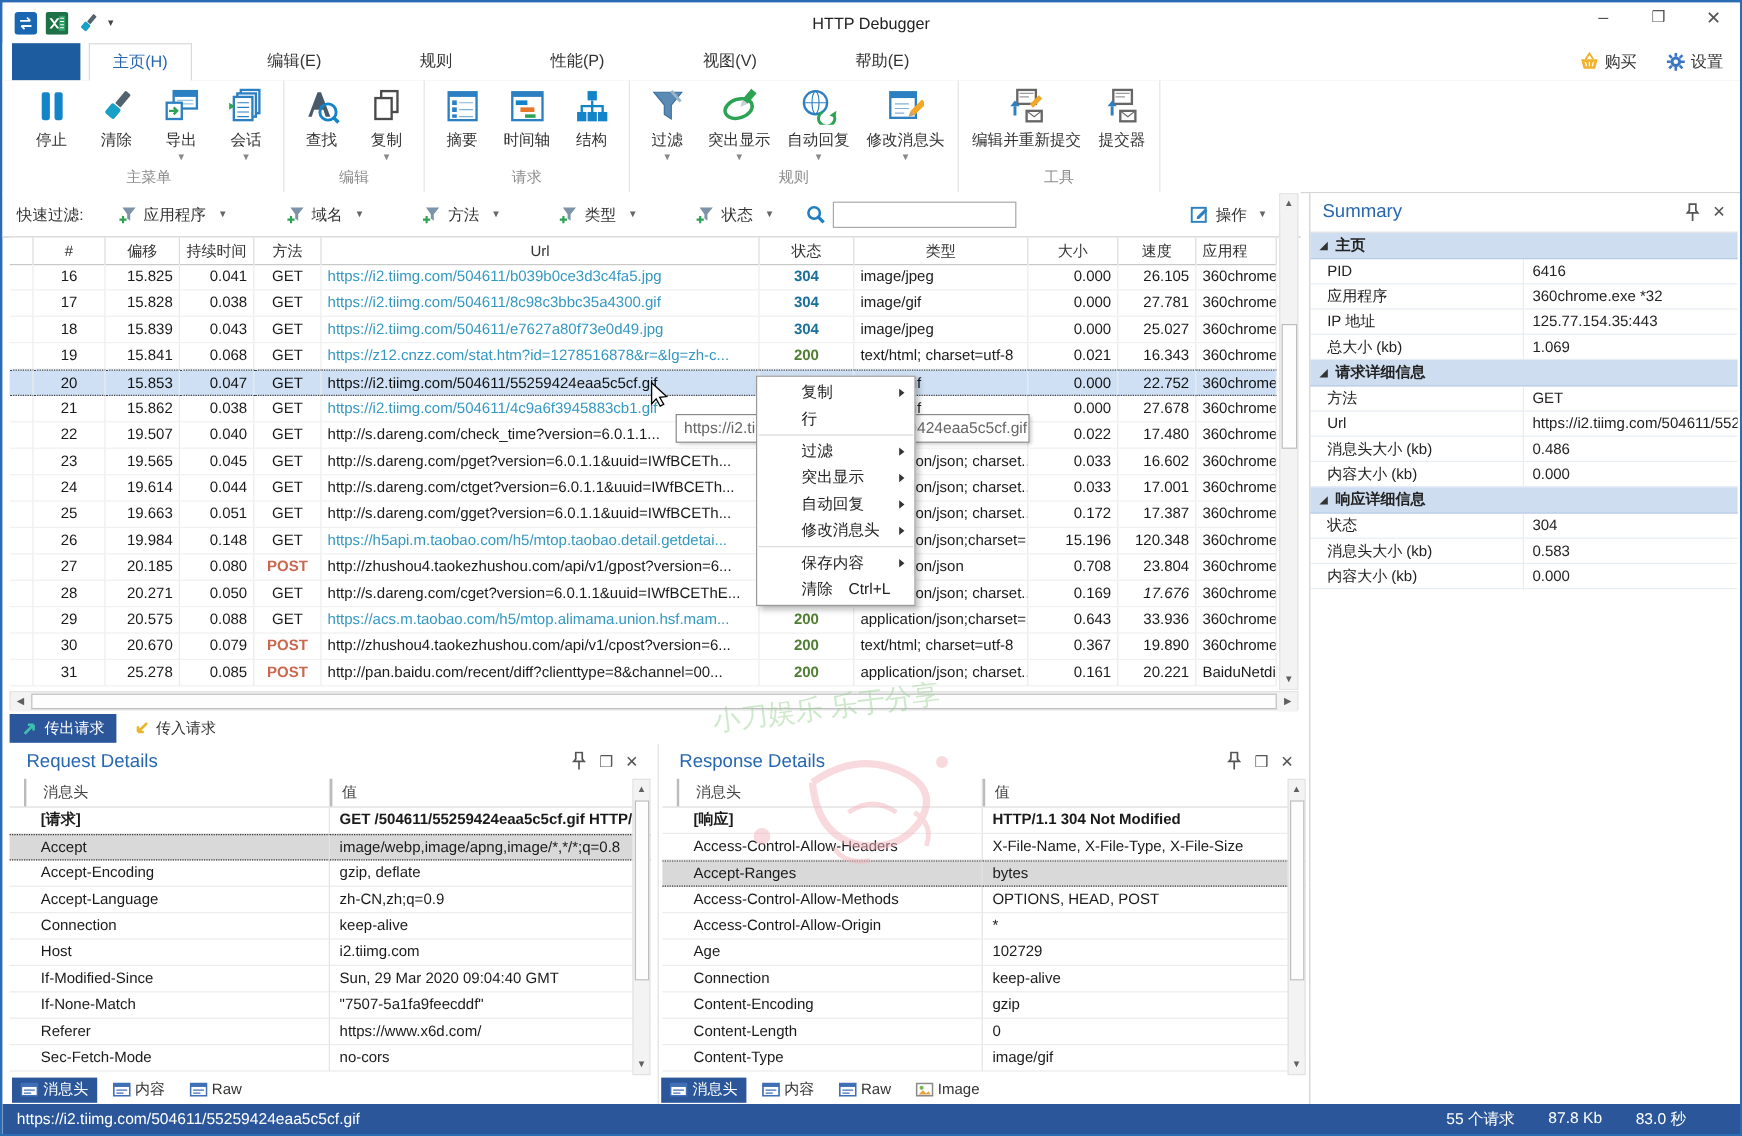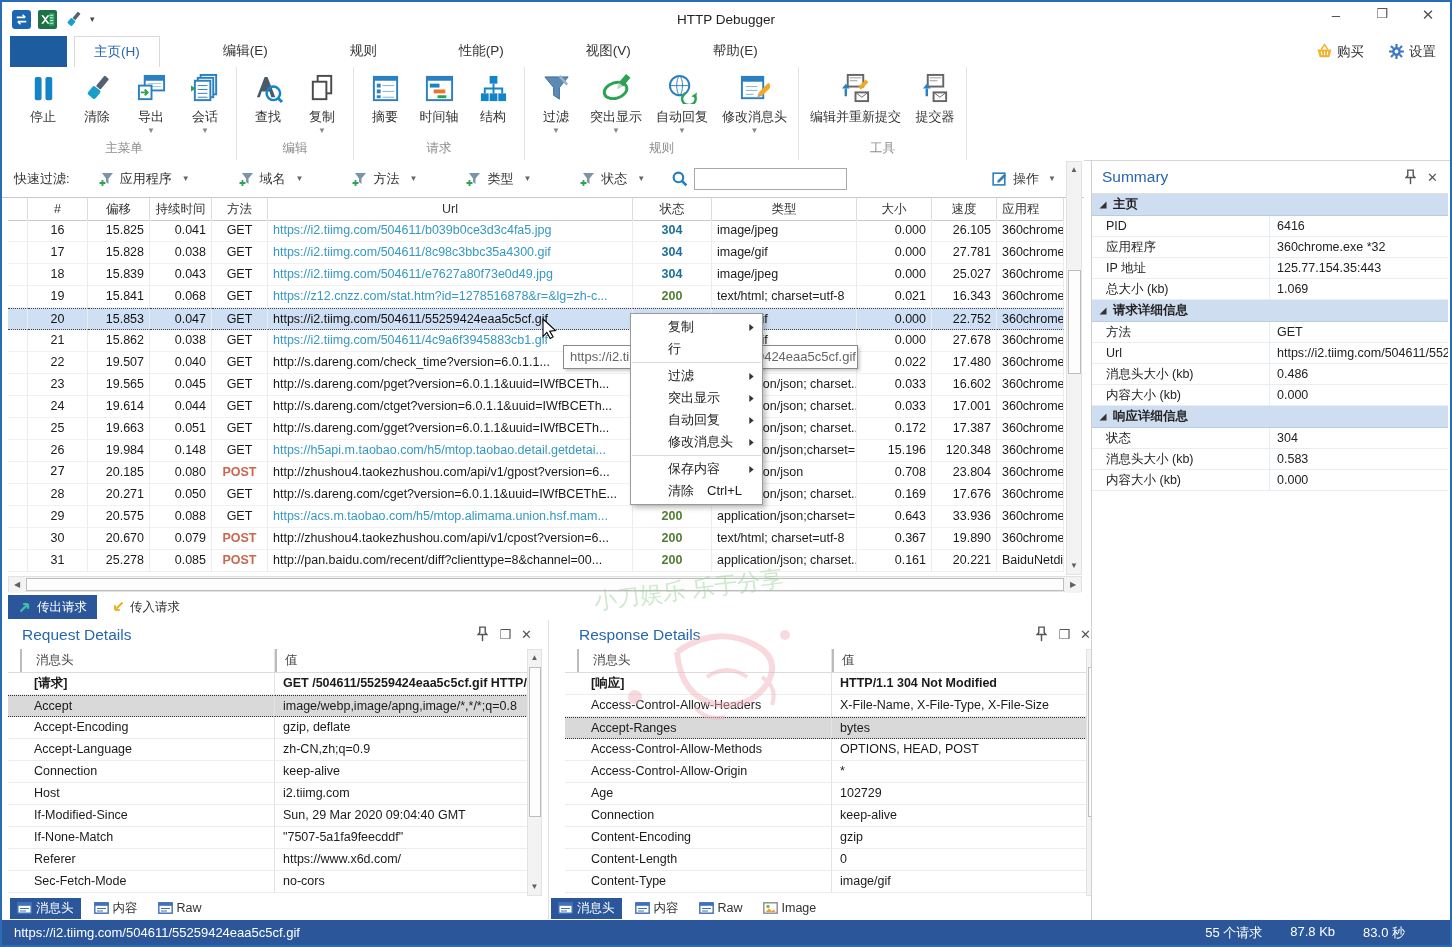--- a/index.html
+++ b/index.html
@@ -77,21 +77,21 @@
 
   
   #streamtabs{position:absolute;left:6px;top:593px;height:24px;display:flex;gap:4px;}
   .stab{display:flex;align-items:center;gap:5px;padding:0 10px;font-size:12.5px;color:#333;}
   .stab.on{background:#2b579a;color:#fff;}
   .stab .icn{width:14px;height:14px;}
 
   
   .panel{position:absolute;top:618px;height:300px;background:#fff;}
   #reqpanel{left:6px;width:534px;}
-  #resppanel{left:546px;width:536px;border-left:1px solid #e0e0e0;padding-left:16px;}
+  #resppanel{left:546px;width:536px;border-left:1px solid #e0e0e0;padding-left:3px;}
   .ptitle{height:29px;display:flex;align-items:center;padding-left:14px;color:#2767b0;font-size:15.5px;}
   .picons{margin-left:auto;margin-right:10px;display:flex;gap:10px;color:#555;font-size:13px;align-items:center;}
   .picons .icn{width:13px;height:14px;}
   .phead{display:flex;height:23px;border-bottom:1px solid #dcdcdc;font-size:12.5px;color:#444;}
   .phead .k{width:255px;box-sizing:border-box;padding-left:14px;line-height:22px;border-left:2px solid #bbb;margin-left:12px;border-right:1px solid #e3e3e3;}
   .phead .v{flex:1;padding-left:8px;line-height:22px;border-left:2px solid #bbb;}
   .prow{display:flex;height:22px;font-size:12.5px;color:#1a1a1a;}
   .prow .k{width:267px;box-sizing:border-box;padding-left:26px;line-height:21px;border-bottom:1px solid #ececec;border-right:1px solid #e3e3e3;white-space:nowrap;overflow:hidden;}
   .prow .v{flex:1;padding-left:8px;line-height:21px;border-bottom:1px solid #ececec;white-space:nowrap;overflow:hidden;text-overflow:ellipsis;}
   .prow.bold{font-weight:bold;}
@@ -646,42 +646,42 @@
           <div class="tcell al-c" style="width: 56px; flex: 0 0 56px;">GET</div>
           <div class="tcell al-l lnk" style="width: 365px; flex: 0 0 365px;">https://h5api.m.taobao.com/h5/mtop.taobao.detail.getdetai...</div>
           <div class="tcell al-c st2" style="width: 79px; flex: 0 0 79px;">200</div>
           <div class="tcell al-l" style="width: 145px; flex: 0 0 145px;">application/json;charset=...</div>
           <div class="tcell al-r" style="width: 75px; flex: 0 0 75px;">15.196</div>
           <div class="tcell al-r" style="width: 65px; flex: 0 0 65px;">120.348</div>
           <div class="tcell al-l" style="width: 67px; flex: 0 0 67px;">360chrome.exe</div>
         </div>
         <div class="trow">
           <div class="tcell al-c" style="width: 20px; flex: 0 0 20px;"></div>
-          <div class="tcell al-c" style="width: 60px; flex: 0 0 60px; font-family: Liberation Mono, monospace;">27</div>
+          <div class="tcell al-c" style="width: 60px; flex: 0 0 60px;">27</div>
           <div class="tcell al-r" style="width: 62px; flex: 0 0 62px;">20.185</div>
           <div class="tcell al-r" style="width: 62px; flex: 0 0 62px;">0.080</div>
           <div class="tcell al-c post" style="width: 56px; flex: 0 0 56px;">POST</div>
           <div class="tcell al-l" style="width: 365px; flex: 0 0 365px;">http://zhushou4.taokezhushou.com/api/v1/gpost?version=6...</div>
           <div class="tcell al-c st2" style="width: 79px; flex: 0 0 79px;">200</div>
           <div class="tcell al-l" style="width: 145px; flex: 0 0 145px;">application/json</div>
           <div class="tcell al-r" style="width: 75px; flex: 0 0 75px;">0.708</div>
           <div class="tcell al-r" style="width: 65px; flex: 0 0 65px;">23.804</div>
           <div class="tcell al-l" style="width: 67px; flex: 0 0 67px;">360chrome.exe</div>
         </div>
         <div class="trow">
           <div class="tcell al-c" style="width: 20px; flex: 0 0 20px;"></div>
           <div class="tcell al-c" style="width: 60px; flex: 0 0 60px;">28</div>
           <div class="tcell al-r" style="width: 62px; flex: 0 0 62px;">20.271</div>
           <div class="tcell al-r" style="width: 62px; flex: 0 0 62px;">0.050</div>
           <div class="tcell al-c" style="width: 56px; flex: 0 0 56px;">GET</div>
           <div class="tcell al-l" style="width: 365px; flex: 0 0 365px;">http://s.dareng.com/cget?version=6.0.1.1&amp;uuid=IWfBCEThE...</div>
           <div class="tcell al-c st2" style="width: 79px; flex: 0 0 79px;">200</div>
           <div class="tcell al-l" style="width: 145px; flex: 0 0 145px;">application/json; charset...</div>
           <div class="tcell al-r" style="width: 75px; flex: 0 0 75px;">0.169</div>
-          <div class="tcell al-r" style="width: 65px; flex: 0 0 65px;">17.676</div>
+          <div class="tcell al-r" style="width: 65px; flex: 0 0 65px; font-style: italic;">17.676</div>
           <div class="tcell al-l" style="width: 67px; flex: 0 0 67px;">360chrome.exe</div>
         </div>
         <div class="trow">
           <div class="tcell al-c" style="width: 20px; flex: 0 0 20px;"></div>
           <div class="tcell al-c" style="width: 60px; flex: 0 0 60px;">29</div>
           <div class="tcell al-r" style="width: 62px; flex: 0 0 62px;">20.575</div>
           <div class="tcell al-r" style="width: 62px; flex: 0 0 62px;">0.088</div>
           <div class="tcell al-c" style="width: 56px; flex: 0 0 56px;">GET</div>
           <div class="tcell al-l lnk" style="width: 365px; flex: 0 0 365px;">https://acs.m.taobao.com/h5/mtop.alimama.union.hsf.mam...</div>
           <div class="tcell al-c st2" style="width: 79px; flex: 0 0 79px;">200</div>

